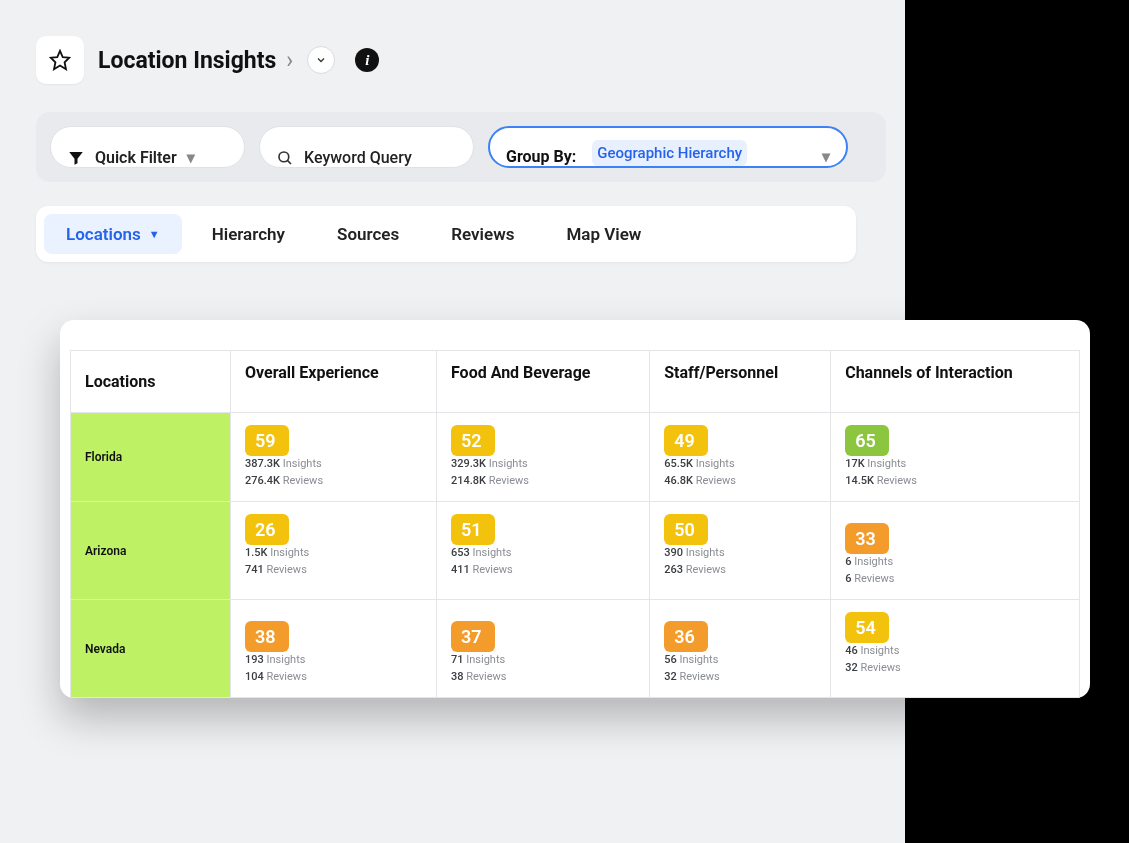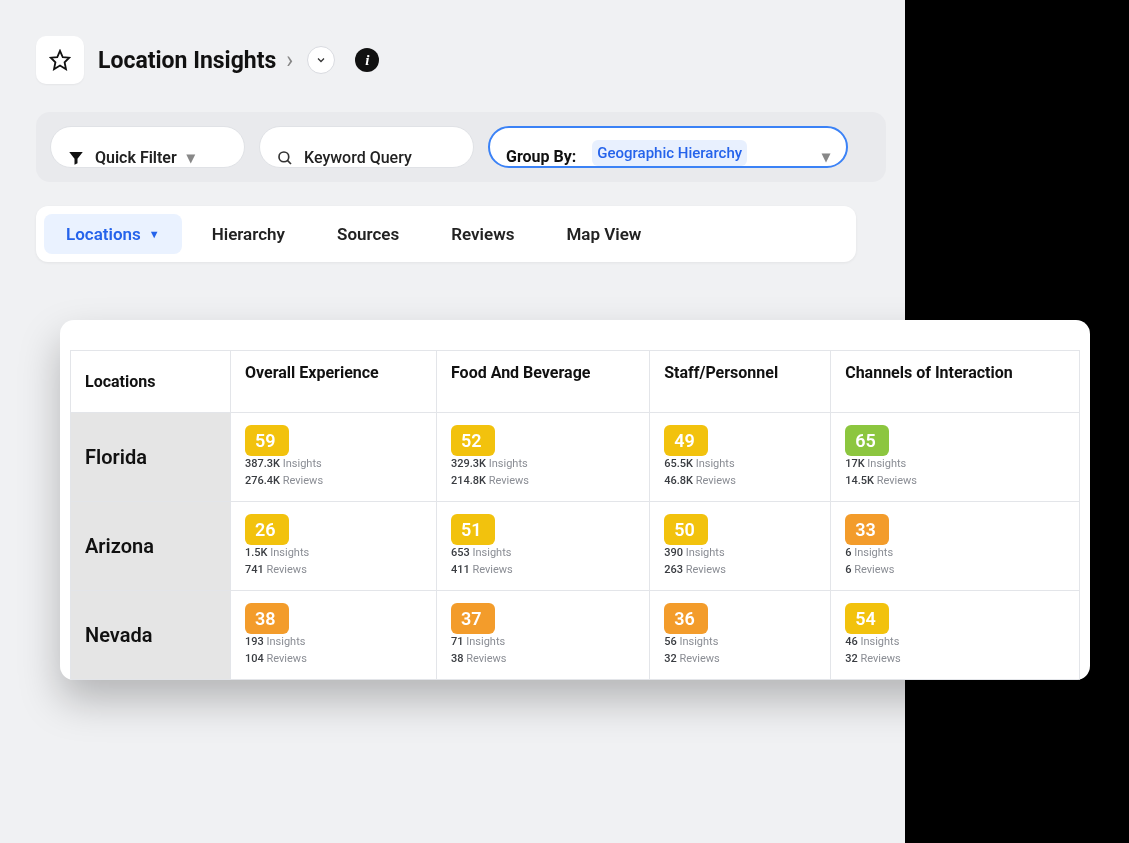--- a/index.html
+++ b/index.html
@@ -173,39 +173,39 @@
     font-weight: 700;
     color: #111;
     vertical-align: top;
     height: 62px;
     background: #fff;
   }
   table.data th:first-child {
     vertical-align: middle;
   }
   table.data td.loc-cell {
-    background: #e5e5e5;
-    font-size: 20px;
+    background: #bef264;
+    font-size: 12px;
     font-weight: 600;
     color: #111;
     vertical-align: middle;
     width: 160px;
   }
   .score-badge {
     display: inline-block;
     min-width: 44px;
     padding: 5px 10px;
     border-radius: 6px;
     color: #fff;
     font-weight: 600;
     font-size: 18px;
     text-align: left;
   }
   .score-yellow { background: #f2c20d; }
-  .score-orange { background: #f39c2b; }
+  .score-orange { background: #f39c2b; margin-top: 9px; }
   .score-green  { background: #8cc63f; }
   .sub {
     font-size: 11px;
     color: #8a8d94;
     line-height: 1.5;
   }
   .sub .num { color: #3a3d42; font-weight: 500; }
   .funnel-icon { width: 18px; height: 18px; }
 </style>
 </head>

